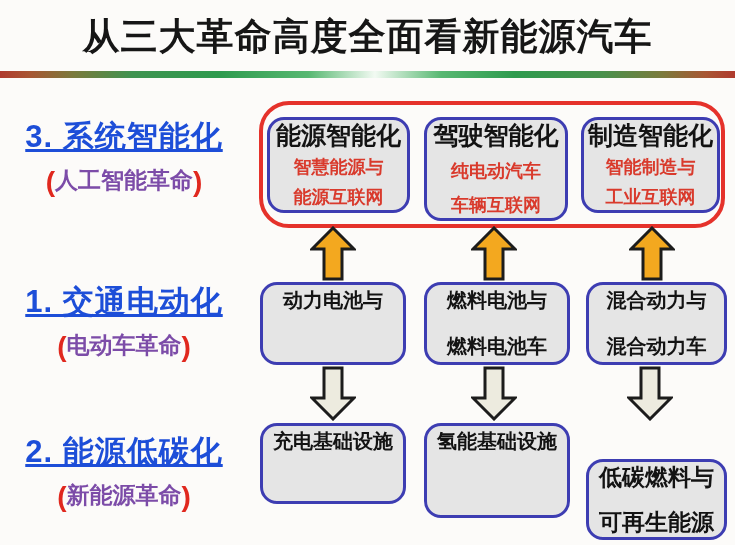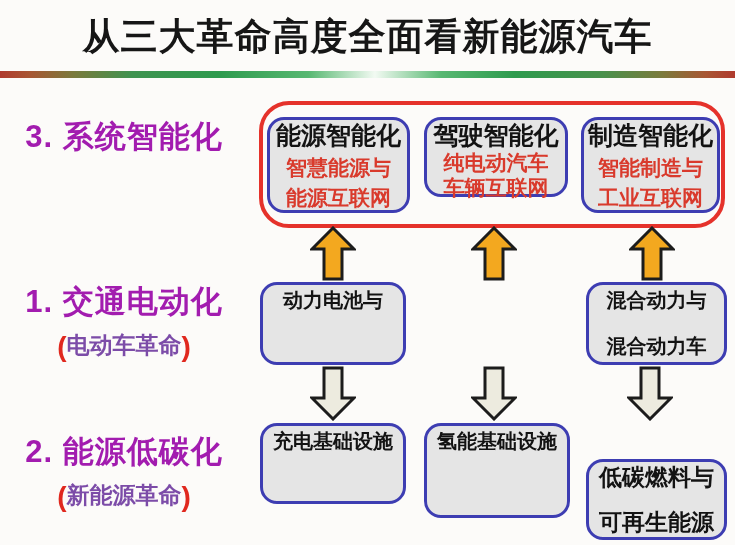--- a/index.html
+++ b/index.html
@@ -35,23 +35,24 @@
   }
 
   .label-group {
     position: absolute;
     left: 14px; width: 220px;
     text-align: center;
   }
   .label-heading {
     font-size: 31px;
     font-weight: bold;
-    color: #a21caf;
+    color: #1d4ed8;
     letter-spacing: 1px;
     white-space: nowrap;
+    text-decoration: underline;
   }
   .label-sub {
     margin-top: 7px;
     font-size: 23px;
     font-weight: bold;
     color: var(--label-purple, #7C4CA8);
     white-space: nowrap;
   }
   .label-sub .paren {
     color: var(--paren-red, #E0281E);
@@ -81,21 +82,21 @@
     text-align: center;
   }
   .box-title {
     font-size: 25px;
     font-weight: bold;
     color: #131313;
     line-height: 30px;
     white-space: nowrap;
   }
   .box-red {
-    font-size: 21px;
+    font-size: 18px;
     font-weight: bold;
     color: var(--box-text-red, #D93A2C);
     line-height: 25px;
     white-space: nowrap;
   }
   .box-black {
     font-size: 20px;
     font-weight: bold;
     color: #131313;
     line-height: 31px;
@@ -112,21 +113,21 @@
   .arrow { position: absolute; width: 46px; height: 55px; }
   .arrow svg { display: block; width: 46px; height: 55px; }
   .arrow polygon { stroke: var(--arrow-outline, #1C1C1C); stroke-width: 3; stroke-linejoin: miter; }
 
   
   .lbl-1 { top: 116px; }
   .lbl-2 { top: 281px; }
   .lbl-3 { top: 431px; }
 
   .tbox-1 { left: 267px; top: 117px; width: 143px; height: 96px; }
-  .tbox-2 { left: 424px; top: 117px; width: 144px; height: 80px; }
+  .tbox-2 { left: 424px; top: 117px; width: 144px; height: 104px; }
   .tbox-3 { left: 581px; top: 117px; width: 139px; height: 96px; }
 
   .mbox-1 { left: 260px; top: 282px; width: 146px; height: 83px; }
   .mbox-2 { left: 424px; top: 282px; width: 146px; height: 83px; }
   .mbox-3 { left: 586px; top: 282px; width: 141px; height: 83px; }
 
   .bbox-1 { left: 260px; top: 423px; width: 146px; height: 81px; }
   .bbox-2 { left: 424px; top: 423px; width: 146px; height: 95px; }
   .bbox-3 { left: 586px; top: 423px; width: 141px; height: 81px; margin-top: 36px; }
 
@@ -141,20 +142,21 @@
 </head>
 <body>
 
 <div class="slide">
 
   <div class="title">从三大革命高度全面看新能源汽车</div>
   <div class="divider"></div>
 
   <div class="label-group lbl-1">
     <div class="label-heading">3. 系统智能化</div>
+    <div class="label-sub"><span class="paren">(</span><span>人工智能革命</span><span class="paren">)</span></div>
   </div>
 
   <div class="label-group lbl-2">
     <div class="label-heading">1. 交通电动化</div>
     <div class="label-sub"><span class="paren">(</span><span>电动车革命</span><span class="paren">)</span></div>
   </div>
 
   <div class="label-group lbl-3">
     <div class="label-heading">2. 能源低碳化</div>
     <div class="label-sub"><span class="paren">(</span><span>新能源革命</span><span class="paren">)</span></div>
@@ -190,20 +192,24 @@
   </div>
   <div class="arrow uarr-3">
     <svg viewBox="0 0 46 55">
         <polygon points="23,2 44,23 32,23 32,53 14,53 14,23 2,23" fill="#F3A81F"></polygon>
       </svg>
   </div>
 
   <div class="box mbox-1">
     <div class="box-black">动力电池与</div>
   </div>
+  <div class="box mbox-2">
+    <div class="box-black">燃料电池与</div>
+    <div class="box-black">燃料电池车</div>
+  </div>
   <div class="box mbox-3">
     <div class="box-black">混合动力与</div>
     <div class="box-black">混合动力车</div>
   </div>
 
   <div class="arrow darr-1">
     <svg viewBox="0 0 46 55">
         <polygon points="23,53 2,32 14,32 14,2 32,2 32,32 44,32" fill="#EDEBDF"></polygon>
       </svg>
   </div>

